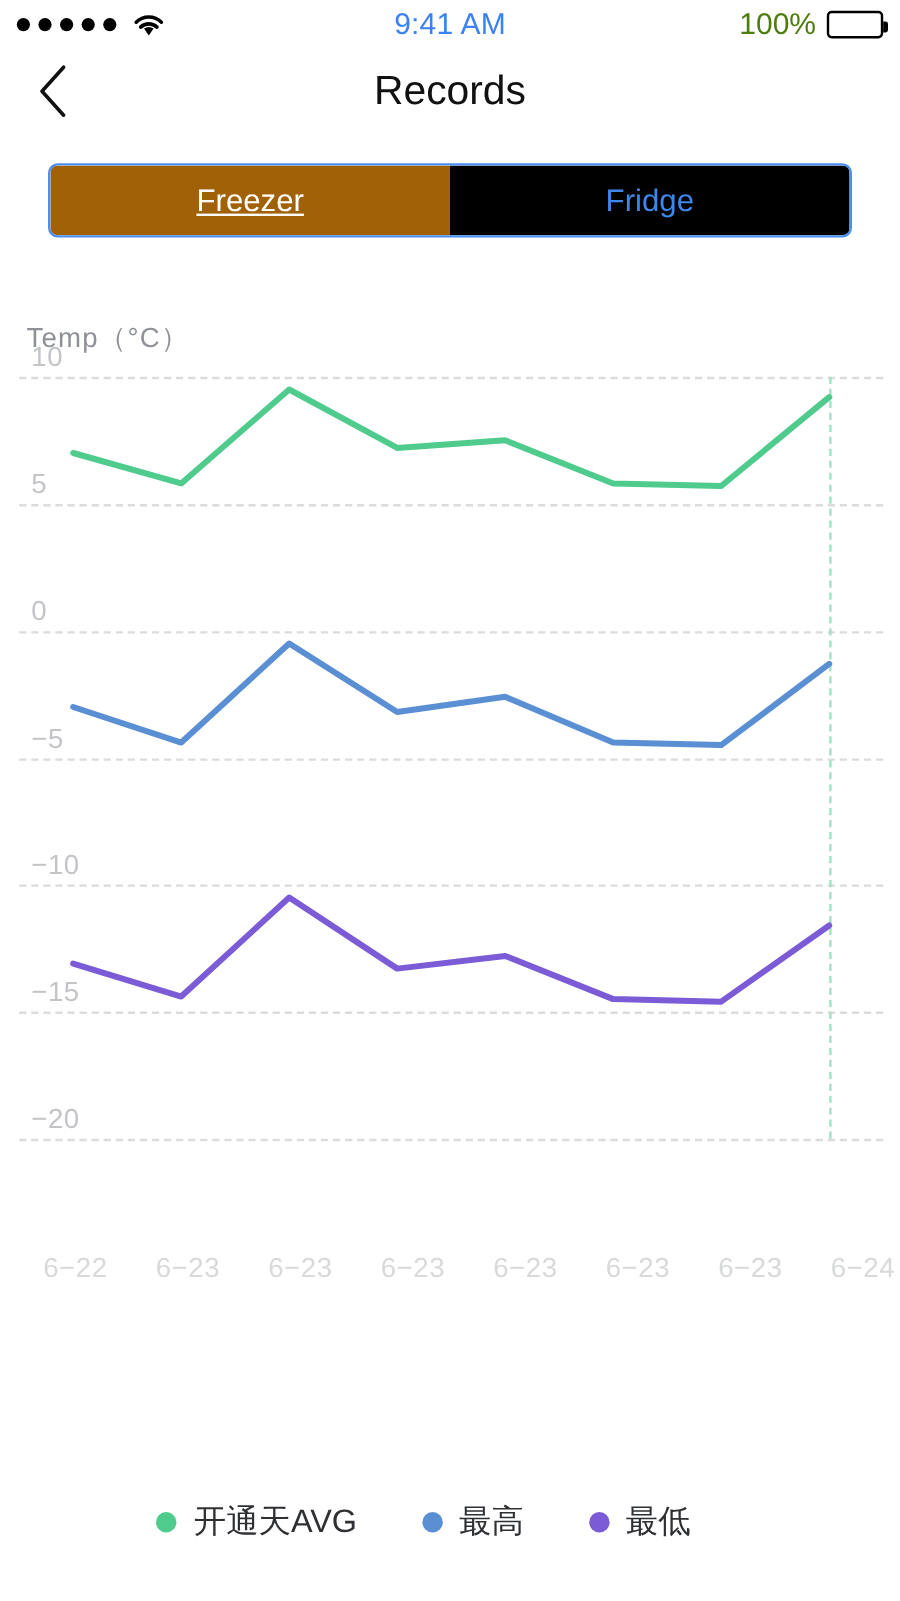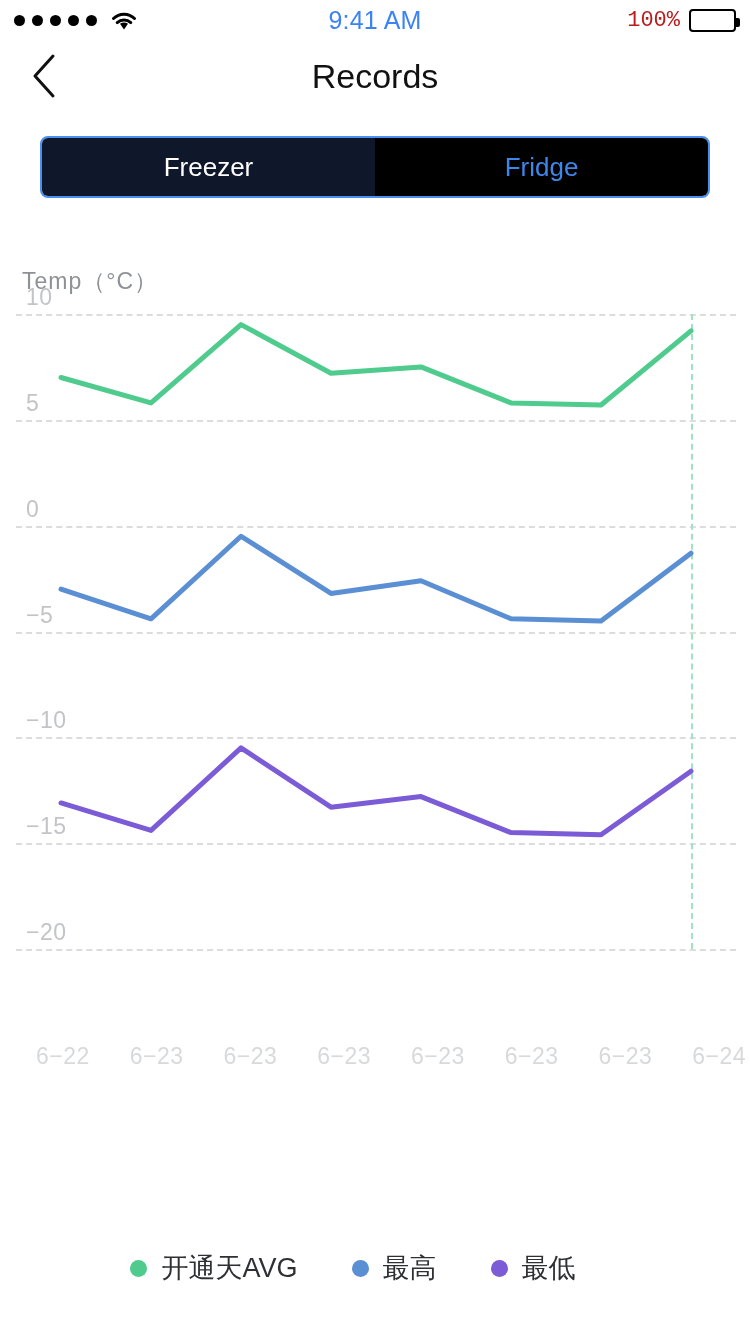--- a/index.html
+++ b/index.html
@@ -23,21 +23,21 @@
   .wifi { margin-left:5px; display:block; }
   .sb-center {
     position:absolute; left:0; right:0; top:0; bottom:0;
     display:flex; align-items:center; justify-content:center;
     font-size:25px; color:#3b82f6; letter-spacing:.2px;
   }
   .sb-right {
     margin-left:auto; display:flex; align-items:center; gap:9px;
     position:relative; z-index:2;
   }
-  .batt-pct { font-size:22px; color:#b91c1c;font-family:Liberation Mono, monospace; }
+  .batt-pct { font-size:25px; color:#4d7c0f; }
   .batt {
     width:47px; height:23px; border:2px solid #000; border-radius:4px;
     position:relative; padding:2px;
   }
   .batt::after {
     content:""; position:absolute; right:-6px; top:7px;
     width:4px; height:9px; background:#000; border-radius:0 2px 2px 0;
   }
   .batt-fill { height:100%; background:#000; border-radius:1px; }
 
@@ -60,21 +60,21 @@
   .seg-wrap { padding:24px 40px 0 40px; }
   .segmented {
     display:flex; height:62px;
     border:2px solid #4a90f0; border-radius:8px;
     overflow:hidden;
   }
   .seg {
     flex:1; display:flex; align-items:center; justify-content:center;
     font-size:26px; cursor:pointer; user-select:none;
   }
-  .seg.active { background:#0f172a; color:#fff; }
+  .seg.active { background:#a16207; color:#fff;text-decoration:underline; }
   .seg.inactive { background:#000000; color:#3d86ea; }
 
   
   .chart-area { position:relative; width:750px; height:790px; margin-top:68px; }
   .axis-title {
     position:absolute; left:22px; top:0;
     font-size:23px; color:#8e9196; letter-spacing:1px;
   }
   .plot { position:absolute; left:0; top:48px; width:750px; height:690px; }
   .gridline {

